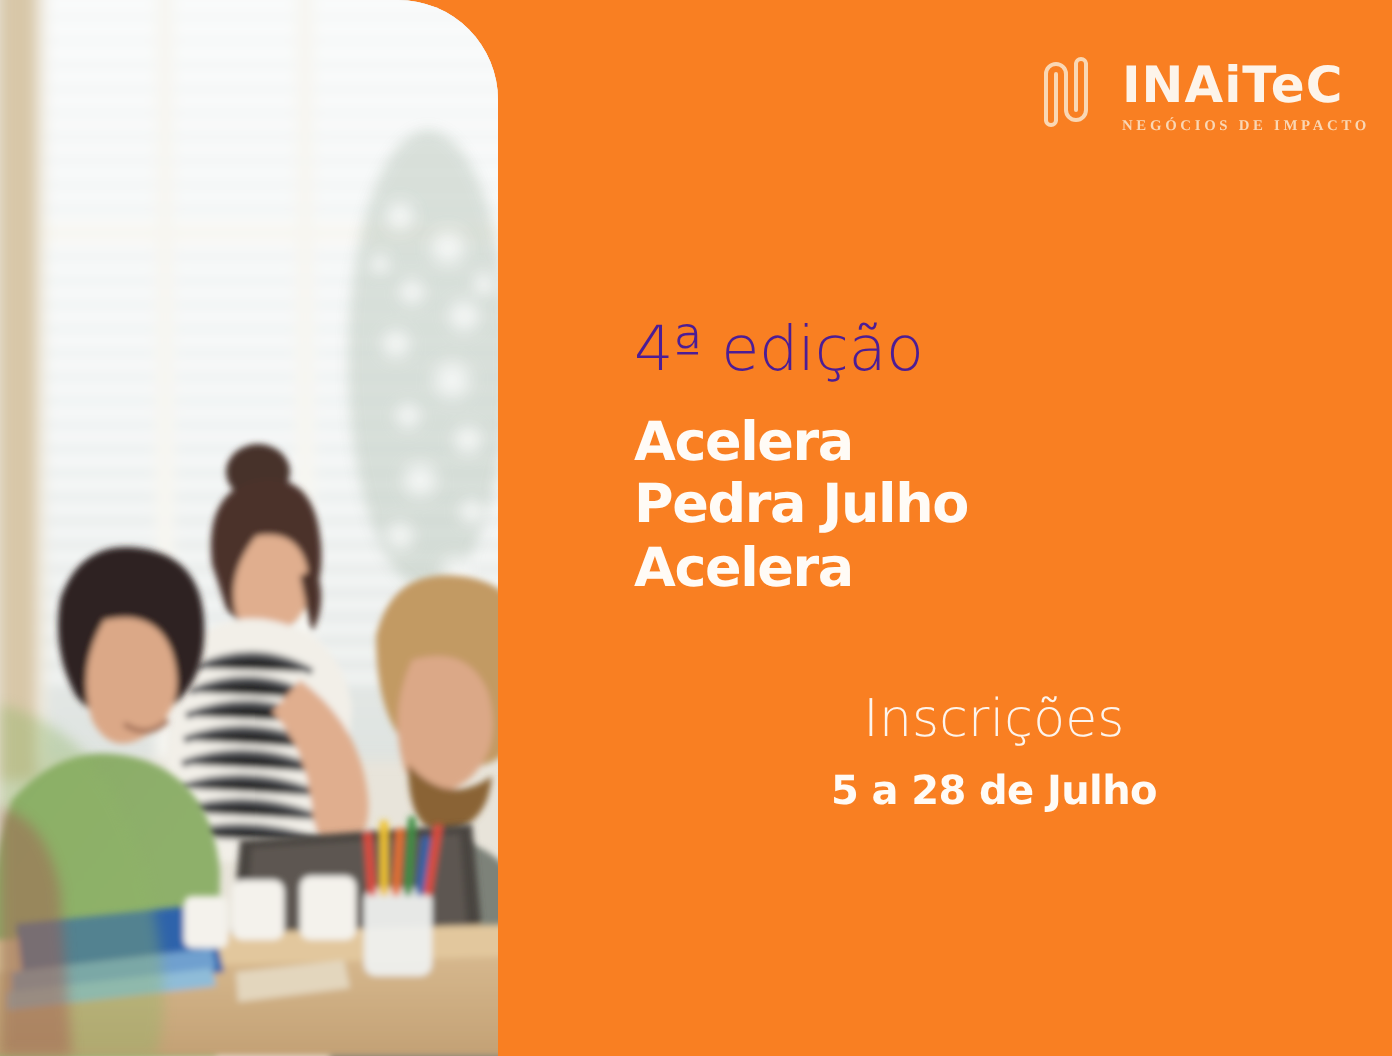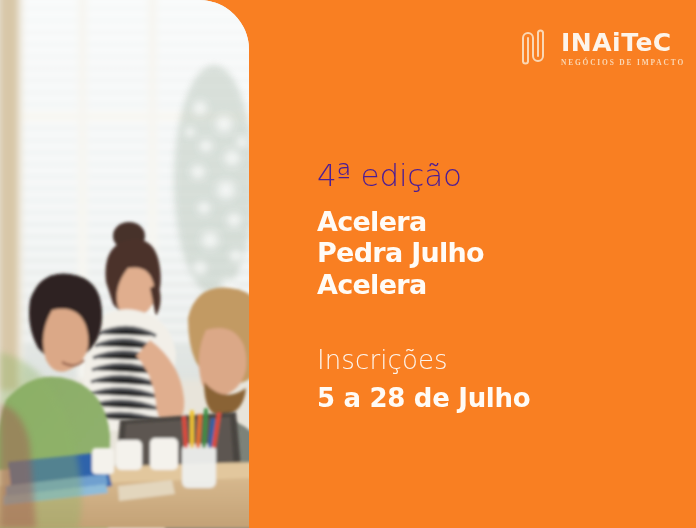--- a/index.html
+++ b/index.html
@@ -29,21 +29,21 @@
     overflow:hidden;
     background:#e9e6de;
   }
   .photo-svg { display:block; width:249px; height:528px; }
 
   
   .logo {
     position:absolute;
     left:519px; top:28px;
     display:flex;
-    align-items:center;
+    align-items:flex-start;
     gap:9px;
   }
   .logo-mark { width:33px; height:36px; display:block; flex:none; }
   .logo-text-wrap { display:flex; flex-direction:column; padding-top:2px; }
   .logo-wordmark {
     color:#FDF4EA;
     font-size:25px;
     font-weight:bold;
     letter-spacing:0.5px;
     line-height:1;
@@ -78,33 +78,33 @@
     margin-top:13px;
     color:#FFFBF6;
     font-size:27px;
     font-weight:bold;
     line-height:1.17;
     letter-spacing:-0.7px;
     font-family:"DejaVu Sans", sans-serif;
   }
   .headline .hl-line { display:block; }
 
-  .signup-block { margin-top:46px; }
+  .signup-block { margin-top:46px;text-align:center; }
   .signup-label {
     color:#FDF4EC;
     font-size:26px;
     font-weight:300;
     line-height:1.15;
     letter-spacing:0.1px;
     font-family:"DejaVu Sans", sans-serif;
   }
   .signup-dates {
     margin-top:8px;
     color:#FFFBF6;
-    font-size:26px;
+    font-size:20px;
     font-weight:bold;
     line-height:1.15;
     letter-spacing:-0.3px;
     font-family:"DejaVu Sans", sans-serif;
   }
 </style>
 </head>
 <body>
 
 <div class="poster">

